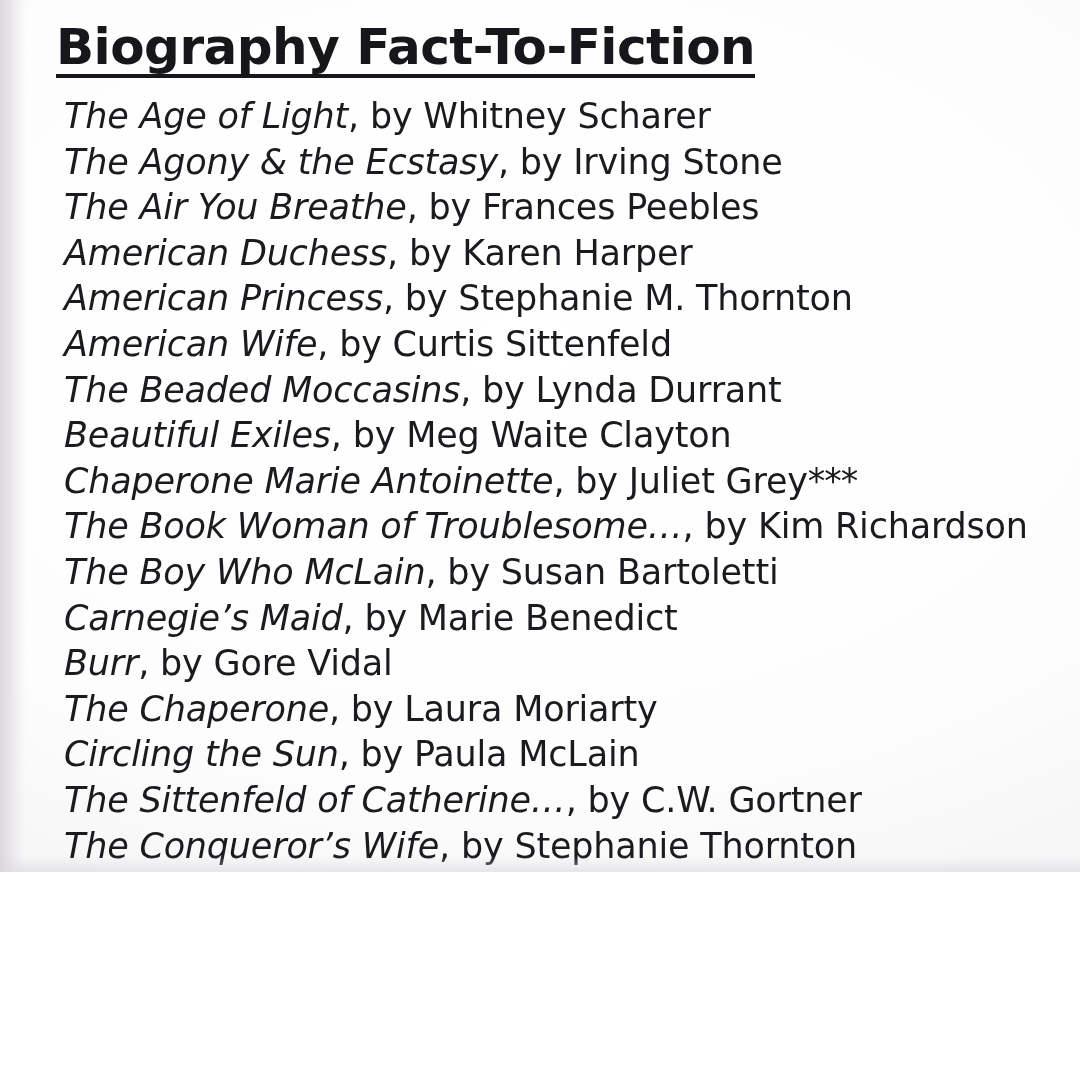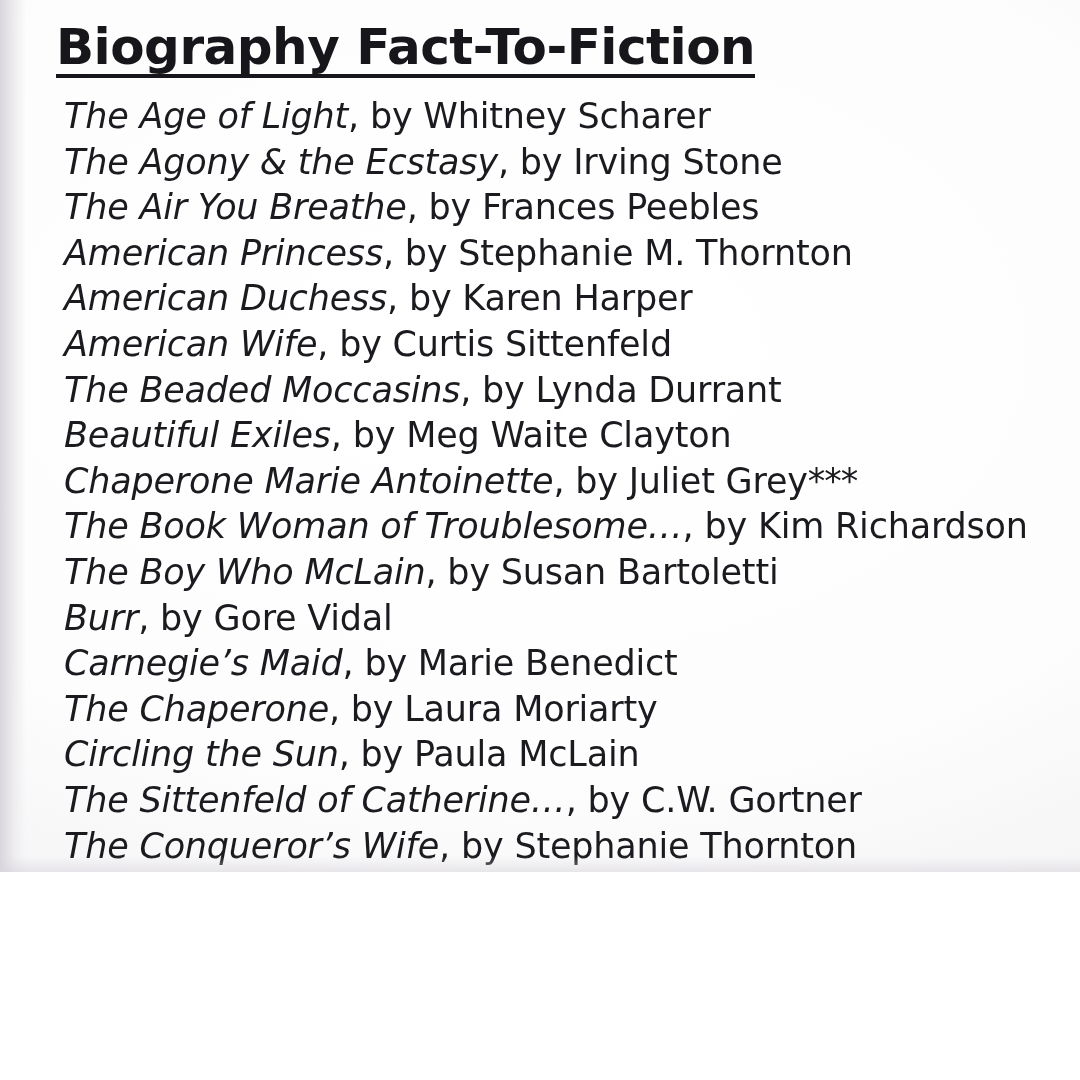--- a/index.html
+++ b/index.html
@@ -82,30 +82,30 @@
 <div class="page">
   <div class="paper-edge-left"></div>
   <div class="paper-edge-bottom"></div>
 
   <h1 class="list-title">Biography Fact-To-Fiction</h1>
 
   <ul class="entries">
       <li class="entry"><span class="title">The Age of Light</span><span class="author">, by </span><span class="author">Whitney Scharer</span></li>
       <li class="entry"><span class="title">The Agony &amp; the Ecstasy</span><span class="author">, by </span><span class="author">Irving Stone</span></li>
       <li class="entry"><span class="title">The Air You Breathe</span><span class="author">, by </span><span class="author">Frances Peebles</span></li>
+      <li class="entry"><span class="title">American Duchess</span><span class="author">, by </span><span class="author">Karen Harper</span></li>
       <li class="entry"><span class="title">American Princess</span><span class="author">, by </span><span class="author">Stephanie M. Thornton</span></li>
-      <li class="entry"><span class="title">American Duchess</span><span class="author">, by </span><span class="author">Karen Harper</span></li>
       <li class="entry"><span class="title">American Wife</span><span class="author">, by </span><span class="author">Curtis Sittenfeld</span></li>
       <li class="entry"><span class="title">The Beaded Moccasins</span><span class="author">, by </span><span class="author">Lynda Durrant</span></li>
       <li class="entry"><span class="title">Beautiful Exiles</span><span class="author">, by </span><span class="author">Meg Waite Clayton</span></li>
       <li class="entry"><span class="title">Chaperone Marie Antoinette</span><span class="author">, by </span><span class="author">Juliet Grey</span><span class="stars">***</span></li>
       <li class="entry"><span class="title">The Book Woman of Troublesome…</span><span class="author">, by </span><span class="author">Kim Richardson</span></li>
       <li class="entry"><span class="title">The Boy Who McLain</span><span class="author">, by </span><span class="author">Susan Bartoletti</span></li>
+      <li class="entry"><span class="title">Carnegie’s Maid</span><span class="author">, by </span><span class="author">Marie Benedict</span></li>
       <li class="entry"><span class="title">Burr</span><span class="author">, by </span><span class="author">Gore Vidal</span></li>
-      <li class="entry"><span class="title">Carnegie’s Maid</span><span class="author">, by </span><span class="author">Marie Benedict</span></li>
       <li class="entry"><span class="title">The Chaperone</span><span class="author">, by </span><span class="author">Laura Moriarty</span></li>
       <li class="entry"><span class="title">Circling the Sun</span><span class="author">, by </span><span class="author">Paula McLain</span></li>
       <li class="entry"><span class="title">The Sittenfeld of Catherine…</span><span class="author">, by </span><span class="author">C.W. Gortner</span></li>
       <li class="entry"><span class="title">The Conqueror’s Wife</span><span class="author">, by </span><span class="author">Stephanie Thornton</span></li>
       <li class="entry"><span class="title">Doc</span><span class="author">, by </span><span class="author">Mary Doria Russell</span></li>
       <li class="entry"><span class="title">The Dreamer</span><span class="author">, by </span><span class="author">Pam Muñoz Ryan</span></li>
     </ul>
 </div>
 
 </body></html>

